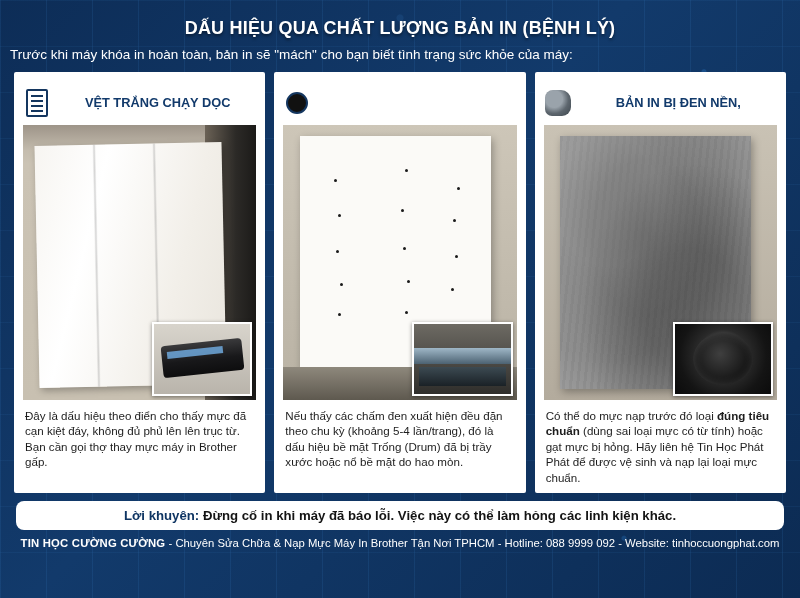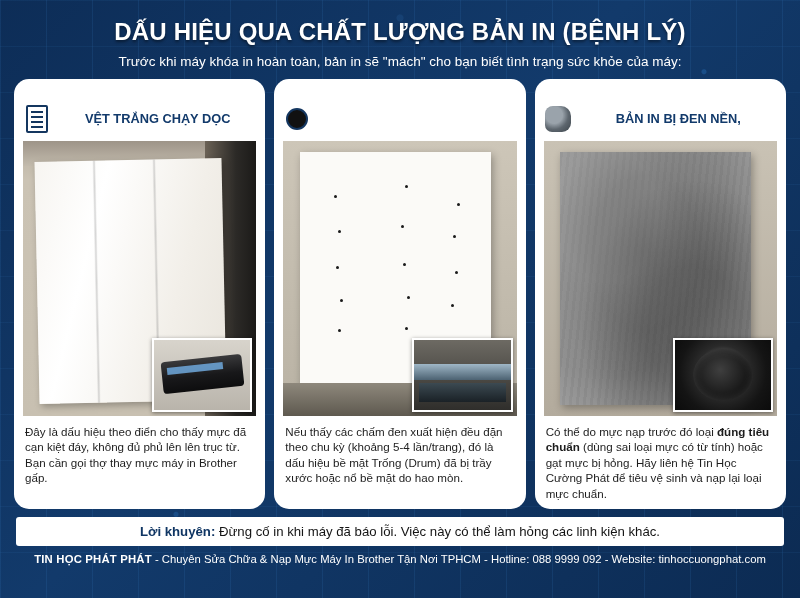--- a/index.html
+++ b/index.html
@@ -37,46 +37,45 @@
     background:
       radial-gradient(circle at 5% 50%, rgba(80,170,255,0.25) 0 3px, transparent 4px),
       radial-gradient(circle at 96% 40%, rgba(80,170,255,0.25) 0 3px, transparent 4px),
       radial-gradient(circle at 50% 3%, rgba(80,170,255,0.18) 0 3px, transparent 4px);
   }
 
   .title {
     position: relative;
     text-align: center;
     color: #ffffff;
-    font-size: 24px;
+    font-size: 18px;
     font-weight: bold;
     letter-spacing: 0.2px;
     margin: 10px 0 0 0;
     text-shadow: 0 2px 3px rgba(0,0,0,0.45);
     white-space: nowrap;
   }
   .subtitle {
     position: relative;
-    text-align: center;
     color: #ffffff;
     font-size: 13.5px;
     margin: 8px 0 10px 0;
   }
 
   .cards {
     position: relative;
     display: flex;
     gap: 9px;
     padding: 0 4px;
   }
   .card {
     flex: 1 1 0;
     background: #ffffff;
-    border-radius: 15px;
-    padding: 16px 0 6px 0;
+    border-radius: 2px;
+    padding: 7px 0 6px 0;
     display: flex;
     flex-direction: column;
     min-width: 0;
   }
   .card-head {
     display: flex;
     align-items: center;
     gap: 8px;
     padding: 8px 8px 6px 10px;
     min-height: 46px;
@@ -245,25 +244,26 @@
     font-size: 11.6px;
     line-height: 1.33;
     flex: 1 1 auto;
   }
   .card-body b { font-weight: bold; }
 
   .advice {
     position: relative;
     margin: 8px 6px 0 6px;
     background: #ffffff;
-    border-radius: 3px;
+    border-radius: 8px;
     text-align: center;
     padding: 7px 6px;
     font-size: 13.2px;
     color: #141414;
+    font-weight: bold;
   }
   .advice b { color: #0f3563; }
 
   .footer {
     position: relative;
     text-align: center;
     color: #ffffff;
     font-size: 11.3px;
     padding: 7px 4px 0 4px;
     white-space: nowrap;
@@ -338,26 +338,26 @@
         </div>
         <div class="card-title">
           <span>BẢN IN BỊ ĐEN NỀN,</span>
         </div>
       </div>
       <div class="photo p3">
         <div class="sheet"></div>
         <div class="inset inset-cap"></div>
       </div>
       <div class="card-body">
-        <span>Có thể do mực nạp trước đó loại </span><b>đúng tiêu chuẩn</b><span> (dùng sai loại mực có từ tính) hoặc gạt mực bị hỏng. Hãy liên hệ Tin Học Cường Phát để tiêu vệ sinh và nạp lại loại mực chuẩn.</span>
+        <span>Có thể do mực nạp trước đó loại </span><b>đúng tiêu chuẩn</b><span> (dùng sai loại mực có từ tính) hoặc gạt mực bị hỏng. Hãy liên hệ Tin Học Phát Phát để được vệ sinh và nạp lại loại mực chuẩn.</span>
       </div>
     </div>
 
   </div>
 
   <div class="advice">
     <b>Lời khuyên:</b><span> Đừng cố in khi máy đã báo lỗi. Việc này có thể làm hỏng các linh kiện khác.</span>
   </div>
 
   <div class="footer">
-    <span class="brand">TIN HỌC PHÁT PHÁT</span><span> - Chuyên Sửa Chữa &amp; Nạp Mực Máy In Brother Tận Nơi TPHCM - Hotline: 088 9999 092 - Website: tinhoccuongphat.com</span>
+    <span class="brand">TIN HỌC CƯỜNG CƯỜNG</span><span> - Chuyên Sửa Chữa &amp; Nạp Mực Máy In Brother Tận Nơi TPHCM - Hotline: 088 9999 092 - Website: tinhoccuongphat.com</span>
   </div>
 </div>
 
 </body></html>

